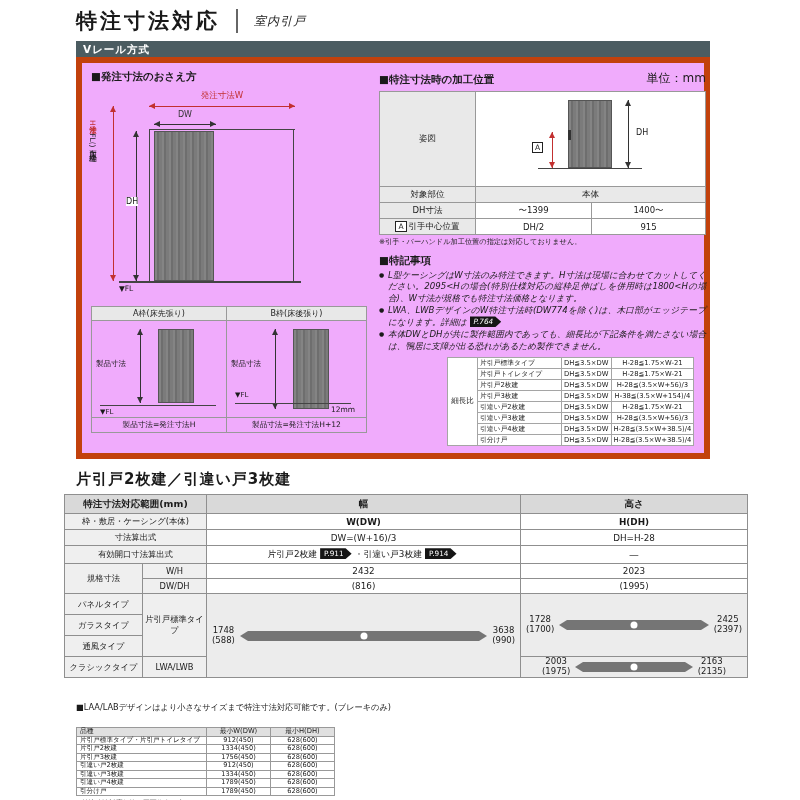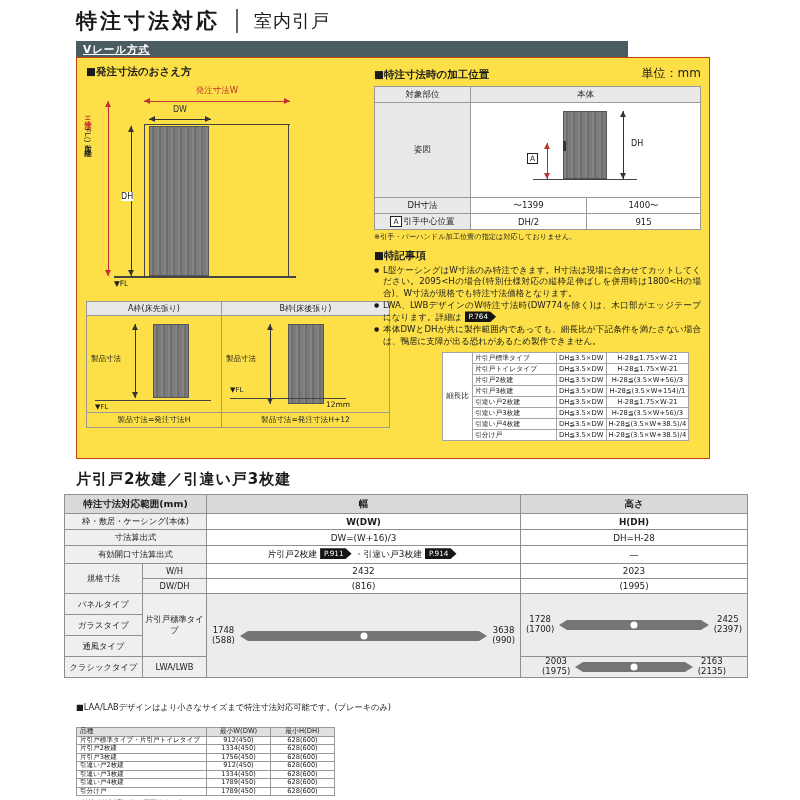--- a/index.html
+++ b/index.html
@@ -3,27 +3,27 @@
 <meta charset="utf-8">
 <style>
   * { margin:0; padding:0; box-sizing:border-box; }
   html,body { width:800px; height:800px; }
   body { background:#fff; font-family:"DejaVu Sans","Liberation Sans",sans-serif; color:#1a1a1a; position:relative; overflow:hidden; }
 
   
   .header { position:absolute; left:76px; top:7px; display:flex; align-items:center; }
   .page-title { font-size:21px; font-weight:bold; letter-spacing:3px; }
   .title-divider { width:2px; height:24px; background:#666; margin:0 16px; }
-  .page-subtitle { font-size:18px; letter-spacing:1px; }
-
-  .rail-bar { position:absolute; left:76px; top:41px; width:552px; height:16px;
+  .page-subtitle { font-size:12px; letter-spacing:1px;font-style:italic; }
+
+  .rail-bar { position:absolute; left:76px; top:41px; width:634px; height:16px;
     background:var(--teal-bar,#4b5c61); color:#fff; font-size:10.5px; font-weight:bold;
-    line-height:16px; padding-left:7px; letter-spacing:1px;text-decoration:underline; }
-
-  .main-box { position:absolute; left:76px; top:57px; width:634px; height:402px; border:1px solid #c2410c; background:#fde047; }
+    line-height:16px; padding-left:7px; letter-spacing:1px; }
+
+  .main-box { position:absolute; left:76px; top:57px; width:634px; height:402px; border:6px solid #c2410c; background:#f0abfc; }
   .left-panel { position:absolute; left:0; top:0; width:289px; height:100%; padding:7px 9px; }
   .right-panel { position:absolute; left:289px; top:0; width:344px; height:100%; padding:7px 9px 7px 8px; }
   .sec-head { font-size:10.5px; font-weight:bold; }
 
   
   .dim-h { position:absolute; border-top:1px solid currentColor; }
   .dim-h::before { content:""; position:absolute; left:0; top:-4px; width:0; height:0;
     border-top:3.5px solid transparent; border-bottom:3.5px solid transparent; border-right:6px solid currentColor; }
   .dim-h::after { content:""; position:absolute; right:0; top:-4px; width:0; height:0;
     border-top:3.5px solid transparent; border-bottom:3.5px solid transparent; border-left:6px solid currentColor; }
@@ -36,21 +36,21 @@
   .blk { color:#333; }
   .door { position:absolute; background:repeating-linear-gradient(90deg,#848484 0 2px,#6e6e6e 2px 4px,#7b7b7b 4px 7px); border:1px solid #555; }
   .hline { position:absolute; border-top:1.5px solid #444; }
   .vline { position:absolute; border-left:1.5px solid #444; }
   .v-label { position:absolute; writing-mode:vertical-rl; font-size:7.5px; line-height:1.25; }
   .abs { position:absolute; }
 
   .order-diag { position:relative; height:204px; margin-top:8px; }
   .diag-label { position:absolute; font-size:8.5px; }
 
-  .frames-table { width:304px; margin-top:10px; border-collapse:collapse; }
+  .frames-table { width:276px; margin-top:10px; border-collapse:collapse; }
   .frames-table th, .frames-table td { border:1px solid #999; }
   .frames-table th { height:14px; background:#e8e8e8; font-size:8px; font-weight:normal; }
   .frame-body { height:96px; vertical-align:top; }
   .mini-diag { position:relative; height:96px; }
   .mini-label { position:absolute; font-size:7.5px; }
   .mini-fl { position:absolute; font-size:7px; }
   .frame-formula { height:15px; font-size:7.6px; text-align:center; }
 
   
   .right-head { display:flex; justify-content:space-between; align-items:flex-end; }
@@ -59,21 +59,21 @@
   .mach-table td { border:1px solid #999; font-size:8.5px; text-align:center; height:16px; background:#fff; }
   .mach-table td.lab { background:#e9e9e9; }
   .fig-cell { height:94px !important; }
   .fig { position:relative; height:94px; }
   .a-box { display:inline-block; border:1px solid #222; background:#fff; font-size:7.5px; padding:0 2px; margin-right:2px; line-height:1.2; }
   .mach-note { font-size:7.2px; margin-top:2px; color:#222; }
 
   
   .tokki-head { margin-top:7px; }
   .bullets { list-style:none; margin-top:2px; }
-  .bullets li { position:relative; padding-left:9px; font-size:8.6px; line-height:1.32; text-align:justify; margin-bottom:1px; }
+  .bullets li { position:relative; padding-left:9px; font-size:8.6px; line-height:1.32; text-align:justify; margin-bottom:1px;font-style:italic; }
   .bullets li::before { content:"●"; position:absolute; left:0; top:1px; font-size:6px; }
   .badge { display:inline-block; background:var(--badge-bg,#151515); color:#fff; font-size:7.3px;
     padding:0.5px 8px 0.5px 4px; margin:0 3px; line-height:1.35; vertical-align:1px;
     clip-path:polygon(0 0, calc(100% - 6px) 0, 100% 50%, calc(100% - 6px) 100%, 0 100%); }
 
   .slender { border-collapse:collapse; margin:5px 0 0 68px; }
   .slender td { border:1px solid #a5a5a5; font-size:6.8px; height:10px; padding:0 2px; white-space:nowrap; text-align:center; background:#fff; }
   .slender .sl-cap { width:30px; font-size:7.5px; }
   .slender .sl-name { text-align:left; width:84px; }
 
@@ -183,38 +183,38 @@
 
   <div class="right-panel">
     <div class="right-head">
       <span class="sec-head">■特注寸法時の加工位置</span>
       <span class="unit">単位：mm</span>
     </div>
 
     <table class="mach-table">
       <tbody>
           <tr>
-        <td class="lab" style="width:96px;">対象部位</td>
-        <td class="lab" colspan="2">本体</td>
-      </tr>
-      <tr>
         <td class="lab">姿図</td>
         <td colspan="2" class="fig-cell">
           <div class="fig">
             <div class="door" style="left:92px;top:8px;width:44px;height:68px;"></div>
             <div class="abs" style="left:92px;top:38px;width:3px;height:10px;background:#333;"></div>
             <div class="dim-v blk" style="left:152px;top:8px;height:68px;"></div>
             <span class="abs" style="left:160px;top:36px;font-size:8px;">DH</span>
             <div class="dim-v red" style="left:76px;top:40px;height:36px;"></div>
             <span class="a-box abs" style="left:56px;top:50px;">A</span>
             <div class="hline" style="left:62px;top:76px;width:104px;"></div>
           </div>
         </td>
       </tr>
       <tr>
+        <td class="lab" style="width:96px;">対象部位</td>
+        <td class="lab" colspan="2">本体</td>
+      </tr>
+      <tr>
         <td class="lab">DH寸法</td>
         <td style="width:116px;">〜1399</td>
         <td>1400〜</td>
       </tr>
       <tr>
         <td class="lab"><span class="a-box">A</span><span>引手中心位置</span></td>
         <td>DH/2</td>
         <td>915</td>
       </tr>
     </tbody>
@@ -242,21 +242,21 @@
             <td>H-28≦1.75×W-21</td>
           </tr>
       <tr>
             <td class="sl-name">片引戸2枚建</td>
             <td>DH≦3.5×DW</td>
             <td>H-28≦(3.5×W+56)/3</td>
           </tr>
       <tr>
             <td class="sl-name">片引戸3枚建</td>
             <td>DH≦3.5×DW</td>
-            <td>H-28≦(3.5×W+154)/1</td>
+            <td>H-38≦(3.5×W+154)/4</td>
           </tr>
       <tr>
             <td class="sl-name">引違い戸2枚建</td>
             <td>DH≦3.5×DW</td>
             <td>H-28≦1.75×W-21</td>
           </tr>
       <tr>
             <td class="sl-name">引違い戸3枚建</td>
             <td>DH≦3.5×DW</td>
             <td>H-28≦(3.5×W+56)/3</td>

